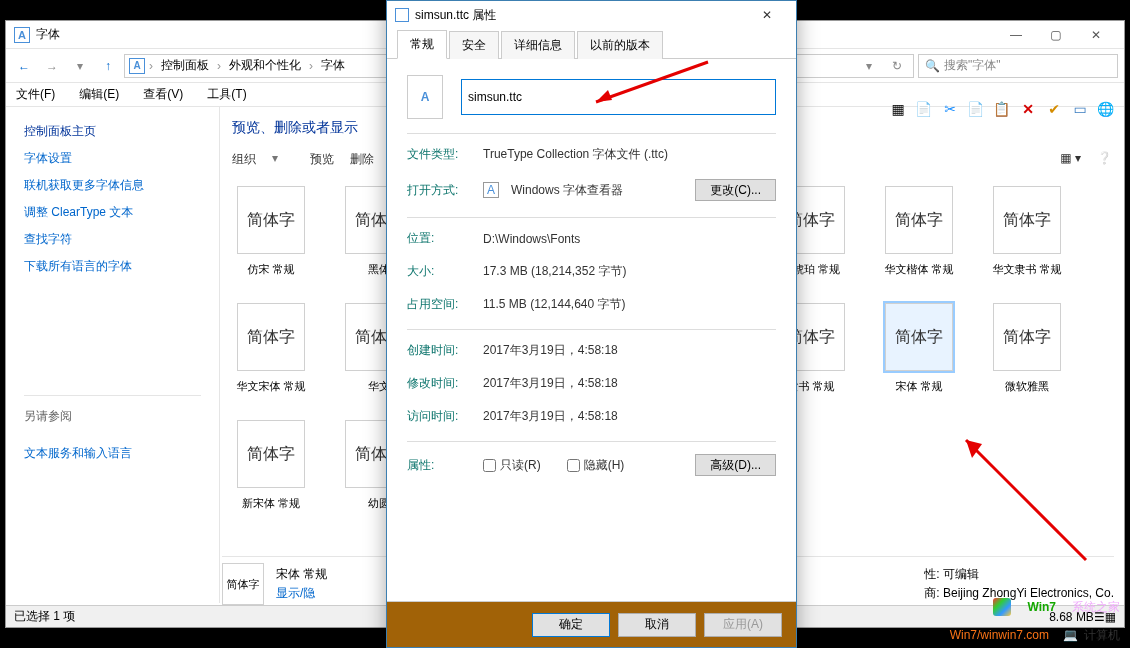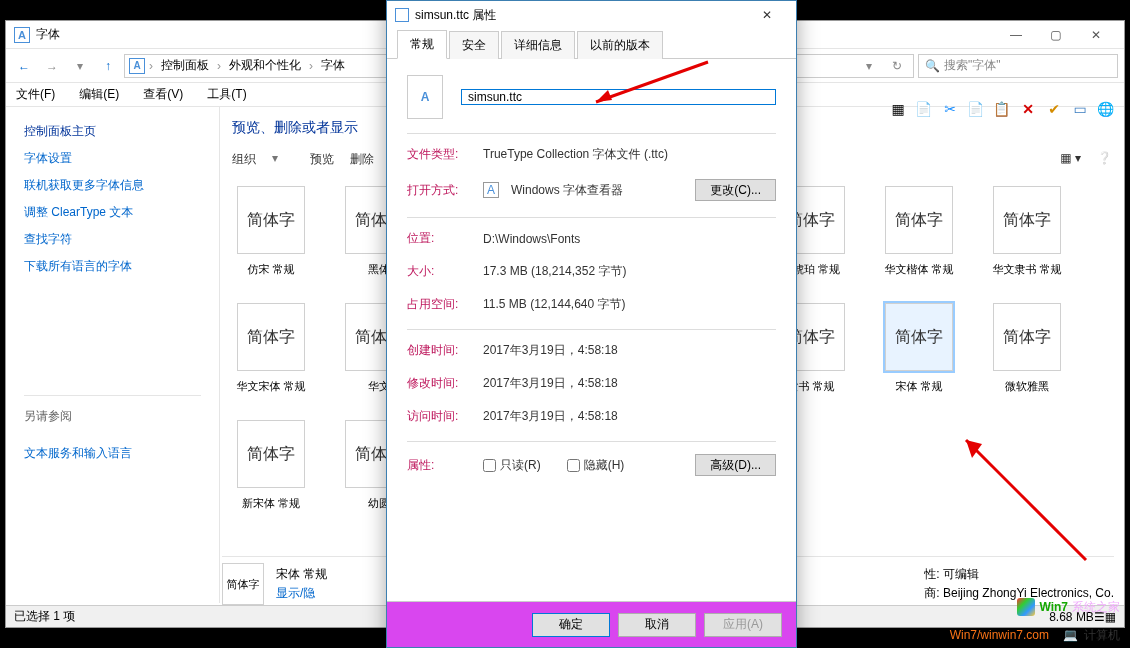--- a/index.html
+++ b/index.html
@@ -45,35 +45,35 @@
 .dlg-title{height:28px;background:#fff;display:flex;align-items:center;padding:0 8px}
 .dlg-title .ticon{width:14px;height:14px;border:1px solid #4a90d9;margin-right:6px}
 .dlg-title .spacer{flex:1}
 .dlg-close{width:42px;height:26px;background:#fff;color:#333;display:flex;align-items:center;justify-content:center}
 .tabbar{height:30px;background:#fff;display:flex;align-items:flex-end;padding:0 10px;border-bottom:1px solid #ccc}
 .tab{padding:5px 12px;border:1px solid #ccc;border-bottom:none;margin-right:2px;background:#f6f6f6;position:relative;top:1px}
 .tab.active{background:#fff;border-bottom:1px solid #fff}
 .dlg-body{padding:16px 20px;background:#fff;height:552px;position:relative}
 .row{display:flex;align-items:center;margin-bottom:14px;gap:18px}
 .file-ico{width:36px;height:44px;border:1px solid #ccc;display:flex;align-items:center;justify-content:center;color:#4a90d9;font-weight:bold}
-.name-input{flex:1;height:16px;border:1px solid #0078d7;padding:0 6px;outline:none}
+.name-input{flex:1;height:36px;border:1px solid #0078d7;padding:0 6px;outline:none}
 .hr{height:1px;background:#ddd;margin:6px 0 12px}
 .prop-row{display:flex;align-items:center;margin-bottom:16px}
-.prop-lbl{width:76px;color:#be185d}
+.prop-lbl{width:76px;color:#0f766e}
 .prop-val{flex:1;color:#333}
 .btn-s{height:22px;padding:0 14px;border:1px solid #adadad;background:#e1e1e1;cursor:pointer}
 .chk{display:flex;align-items:center;gap:4px}
 .chk input{width:13px;height:13px}
-.dlg-foot{position:absolute;bottom:0;left:0;right:0;height:46px;background:#d946ef;border-top:1px solid #ccc;display:flex;align-items:center;justify-content:flex-end;padding:0 14px;gap:8px}
+.dlg-foot{position:absolute;bottom:0;left:0;right:0;height:46px;background:#a16207;border-top:1px solid #ccc;display:flex;align-items:center;justify-content:flex-end;padding:0 14px;gap:8px}
 .btn{height:24px;width:78px;border:1px solid #adadad;background:#e1e1e1;cursor:pointer}
 .btn.primary{border-color:#0078d7}
 .btn.disabled{color:#9a9a9a}
 .red-arrow1{position:absolute;left:588px;top:56px;width:130px;height:60px;pointer-events:none}
 .red-arrow2{position:absolute;right:34px;top:430px;width:150px;height:140px;pointer-events:none}
-.watermark{position:absolute;right:10px;bottom:32px;display:flex;align-items:center;gap:4px;font-size:12px}
+.watermark{position:absolute;right:10px;bottom:32px;display:flex;align-items:center;gap:16px;font-size:12px}
 .watermark b{color:#14a800}
 .watermark span.r{color:#f0abfc}
 .taskbar-seg{position:absolute;right:10px;bottom:2px;height:22px;display:flex;align-items:center;gap:6px;font-size:11px;color:#333}
 .app-ico{display:inline-flex;align-items:center;justify-content:center;width:16px;height:16px;border:1px solid #999;margin-right:4px;color:#4a90d9}
 </style>
 </head>
 <body>
 
 <div class="main-win">
   <div class="main-titlebar">

